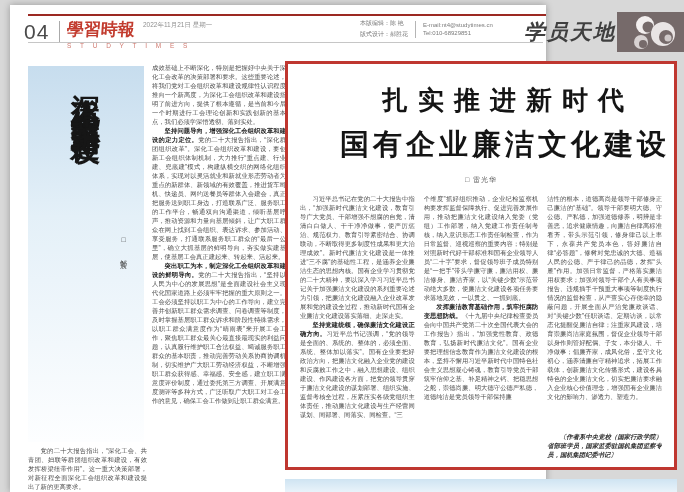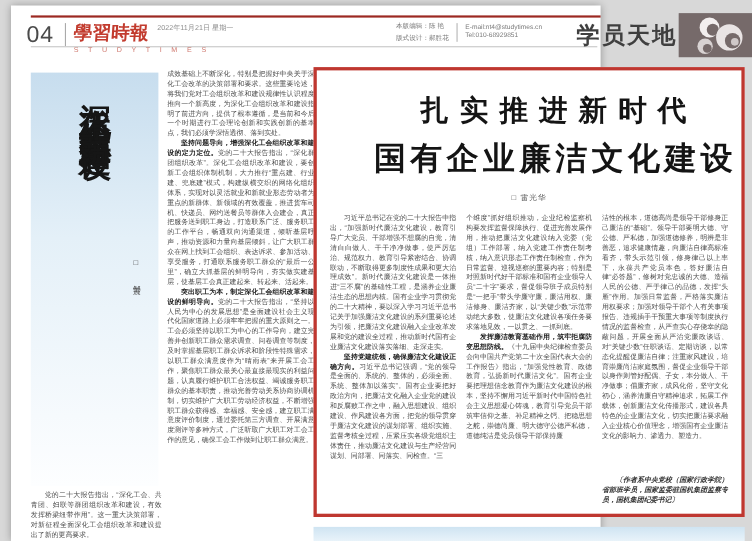--- a/index.html
+++ b/index.html
@@ -24,21 +24,21 @@
   }
   .date { font-size:6.5px; color:#8f8f8f; margin:3px 0 0 8px; white-space:nowrap; }
   .latin { font-size:6.5px; color:#d07a70; letter-spacing:3.5px; margin-top:1px; white-space:nowrap; }
   .header-divider { position:absolute; left:18px; top:37px; width:515px; height:1px; background:#c6c6c6; }
   .editors { position:absolute; left:350px; top:14px; display:flex; align-items:center; gap:7px; }
   .ed-col { display:flex; flex-direction:column; gap:2px; }
   .ed-line { font-size:6px; color:#7a7a7a; white-space:nowrap; }
   .ed-rule { width:1px; height:17px; background:#b5b5b5; }
   .section-title {
     position:absolute; left:514px; top:13px; font-size:21px; font-weight:bold;
-    color:#3f3f3f; letter-spacing:2px; white-space:nowrap;
+    color:#3f3f3f; letter-spacing:2px; white-space:nowrap;font-style:italic;
   }
   .swirl-box { position:absolute; left:607px; top:7px; width:70px; height:40px; background:#766a6a; overflow:hidden; }
   
   .lt-block {
     position:absolute; left:18px; top:61px; width:116px; height:376px;
     background:linear-gradient(180deg,#c7ddee 0%,#e4f0f8 40%,#fdfeff 100%);
     display:flex; justify-content:center;
   }
   .lt-title {
     writing-mode:vertical-rl; text-orientation:upright;

